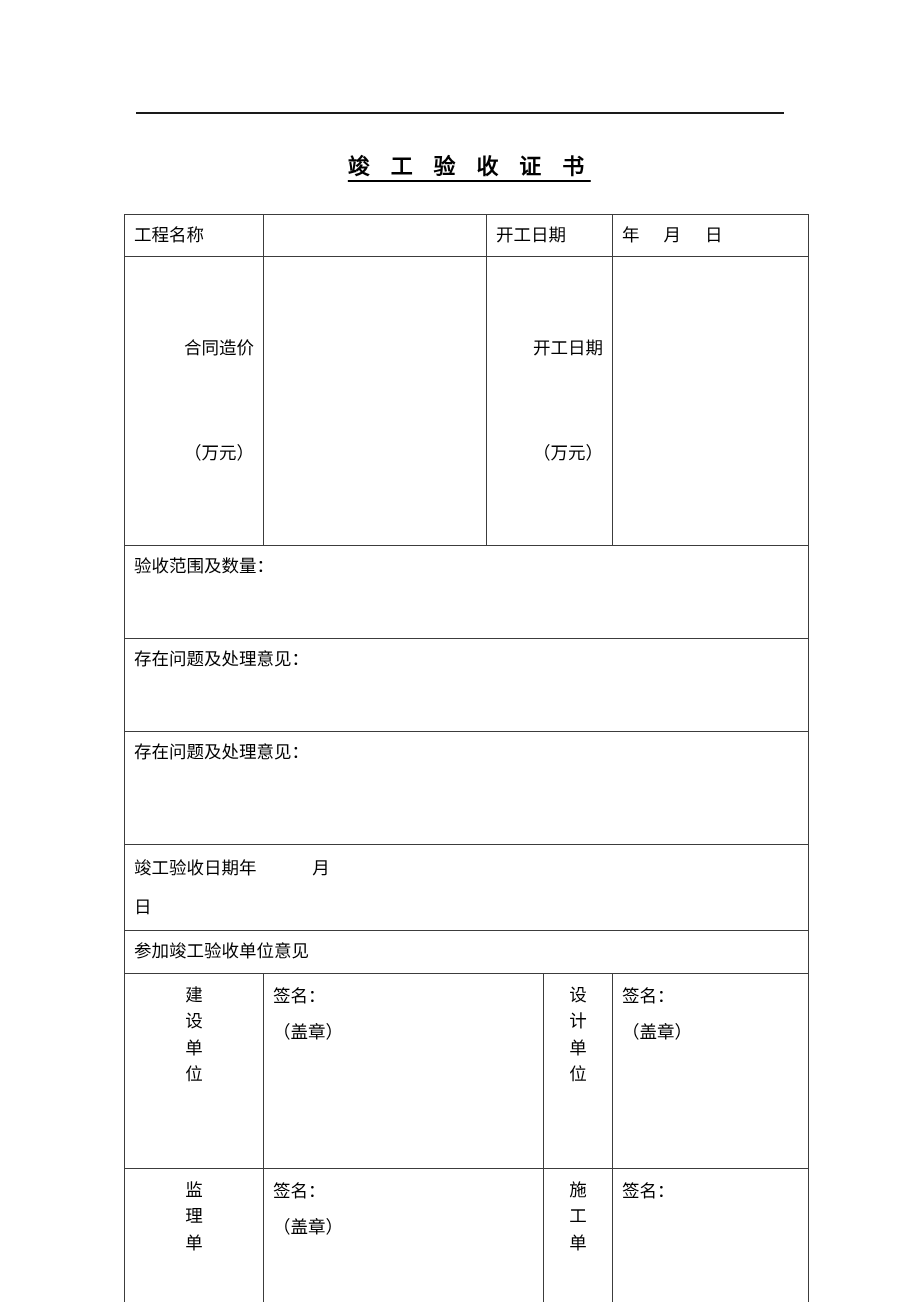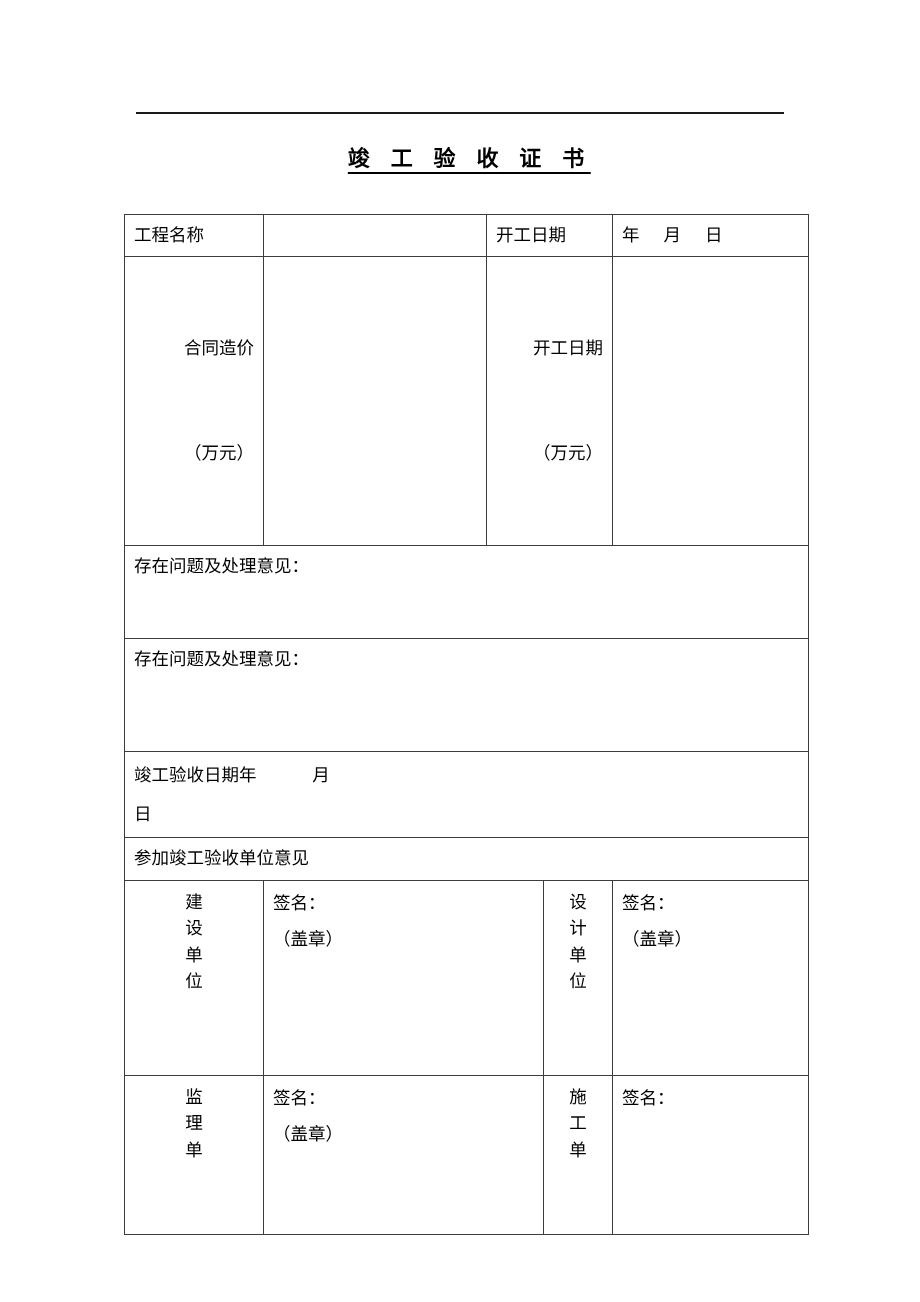--- a/index.html
+++ b/index.html
@@ -30,21 +30,21 @@
     top: 112px;
     width: 648px;
     height: 0;
     border-top: 2px solid #1a1a1a;
   }
 
   
   .doc-title {
     position: absolute;
     left: 124px;
-    top: 144px;
+    top: 152px;
     width: 684px;
     text-align: center;
     font-size: 22px;
     font-weight: bold;
     letter-spacing: 0.30em;
     text-indent: 0.30em;
     text-decoration: underline;
     text-underline-offset: 6px;
     line-height: 1.35;
     white-space: pre;
@@ -157,20 +157,26 @@
           <span>（万元）</span>
         </td>
         <td class="cell-blank" colspan="2"></td>
         <td class="cell-label two-line" colspan="2">
           <span>开工日期</span>
           <span>（万元）</span>
         </td>
         <td class="cell-blank"></td>
       </tr>
 
+      <tr>
+        <td class="section-cell" colspan="6">
+          <span class="section-heading">验收范围及数量：</span>
+          <span></span>
+        </td>
+      </tr>
 
       <tr>
         <td class="section-cell" colspan="6">
           <span class="section-heading">存在问题及处理意见：</span>
           <span></span>
         </td>
       </tr>
 
       <tr>
         <td class="section-cell" style="height:104px" colspan="6">

